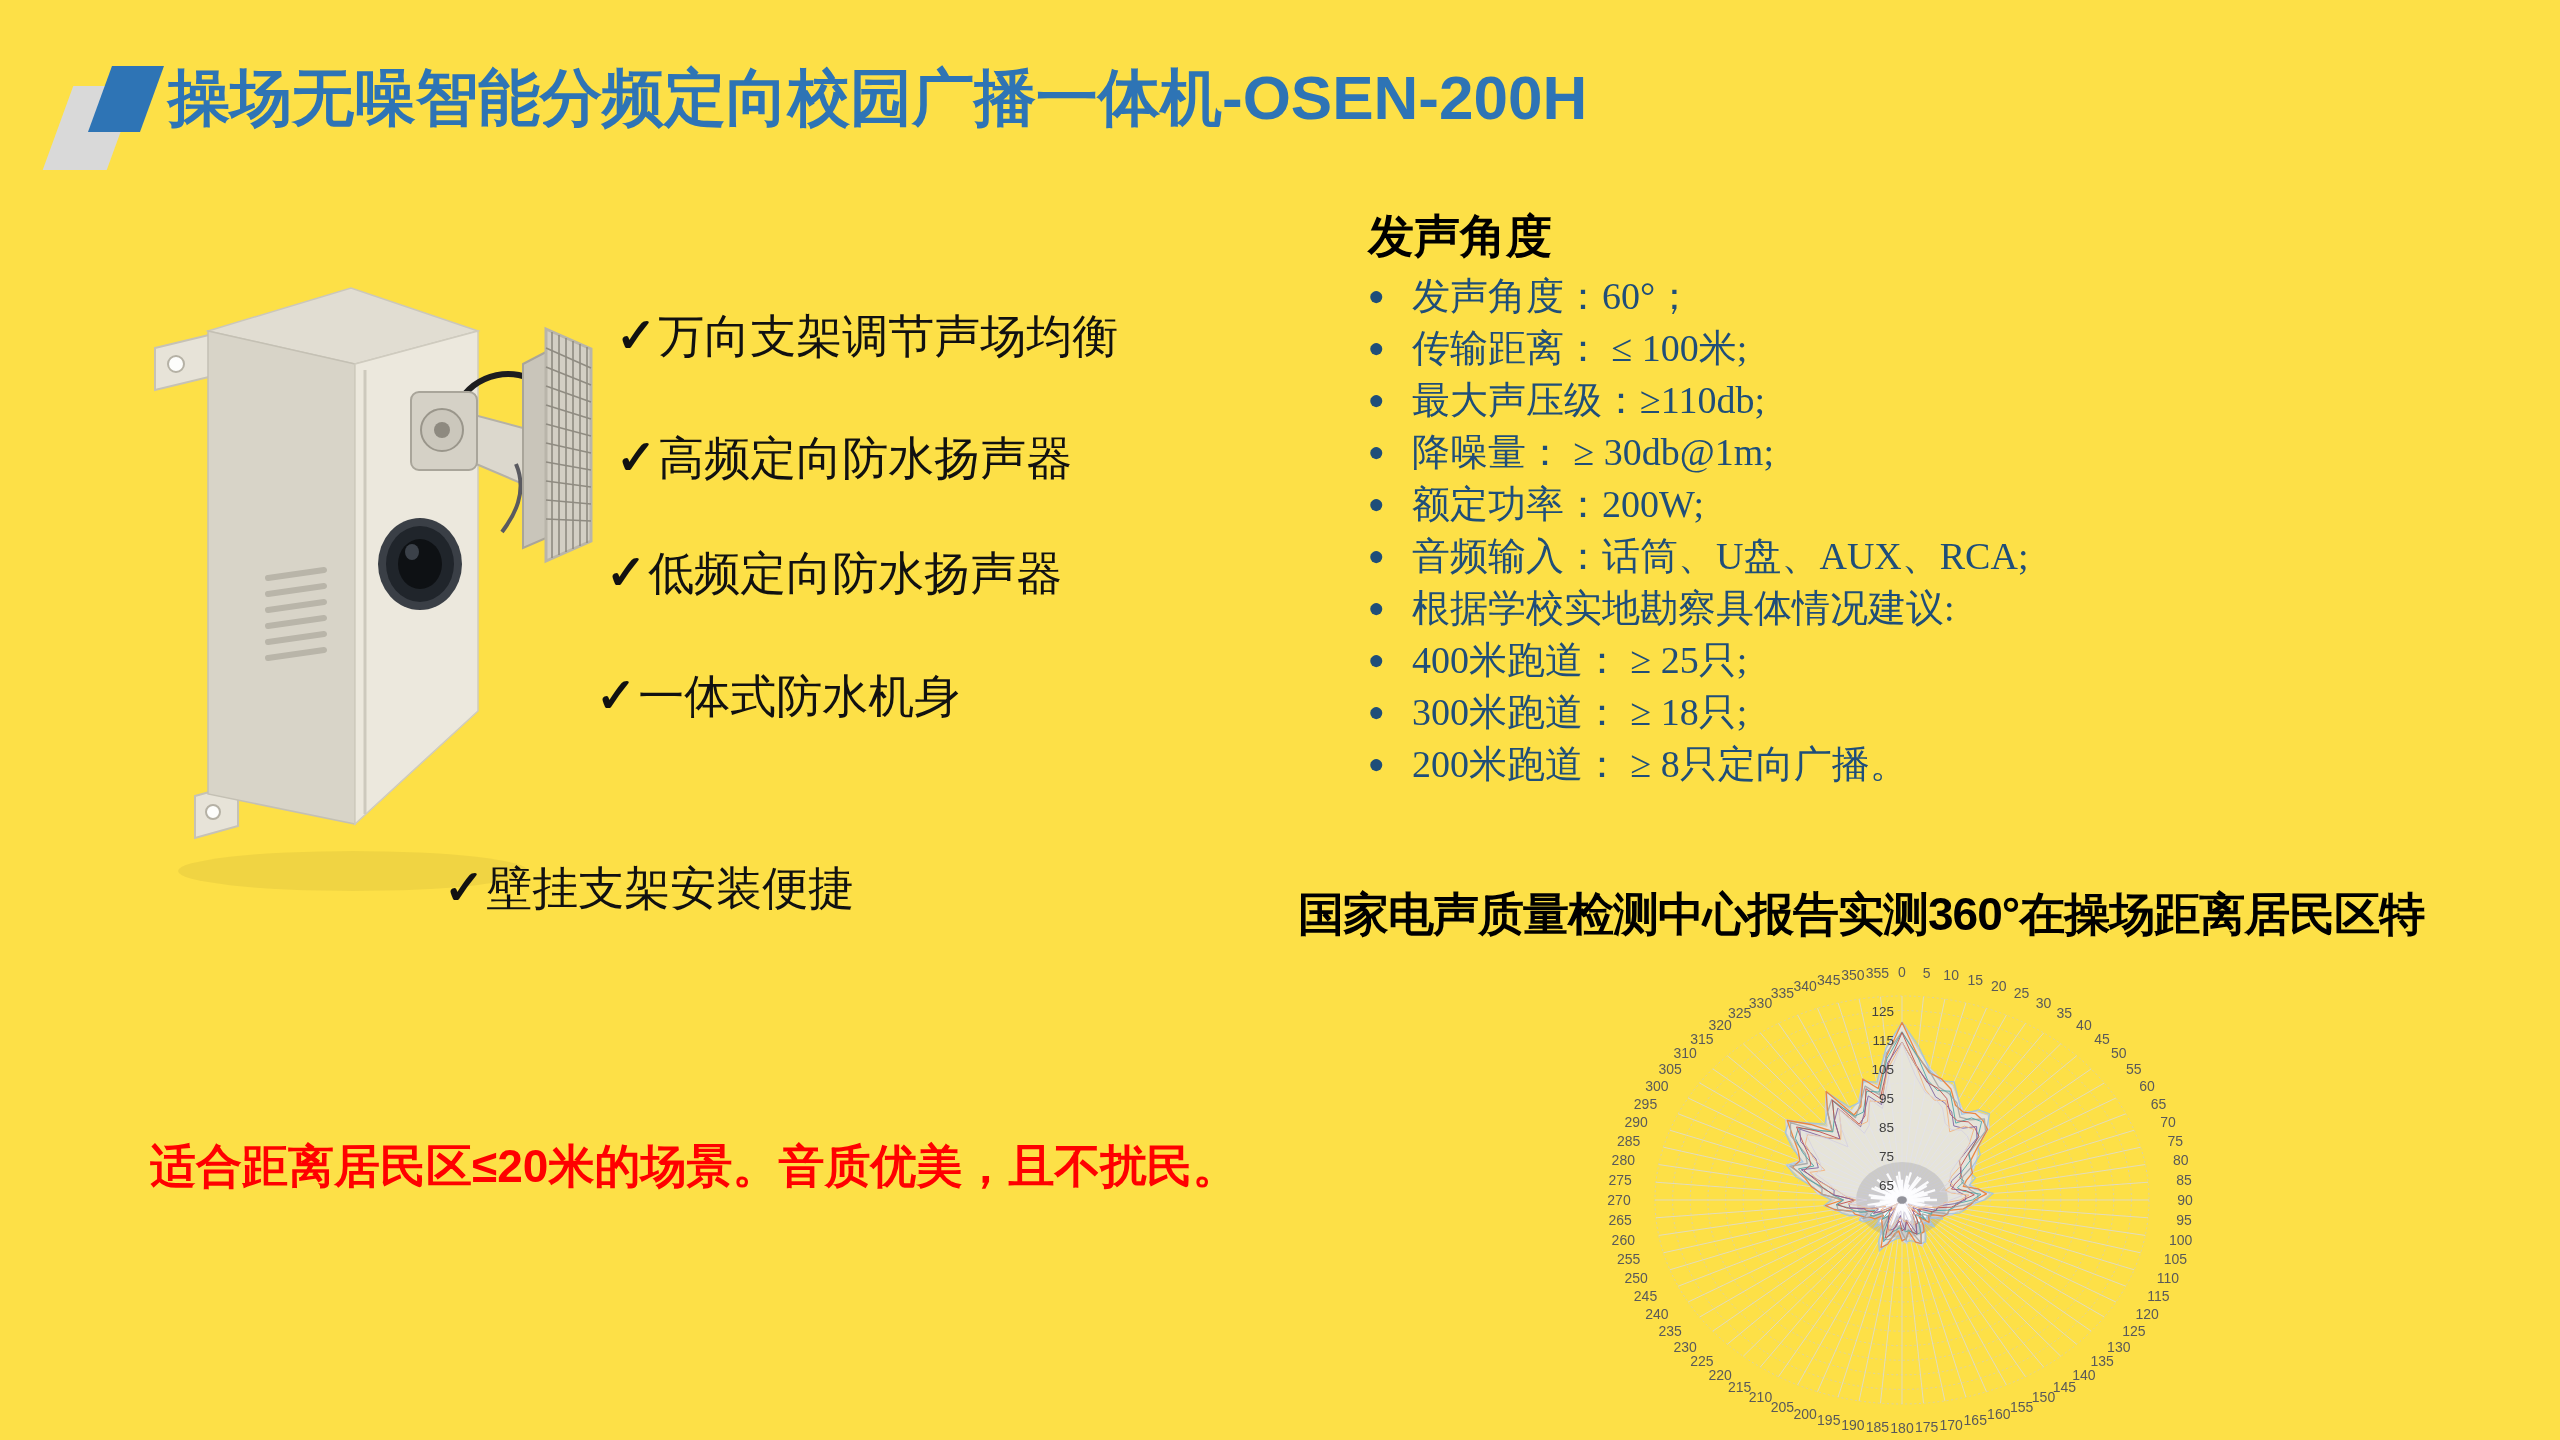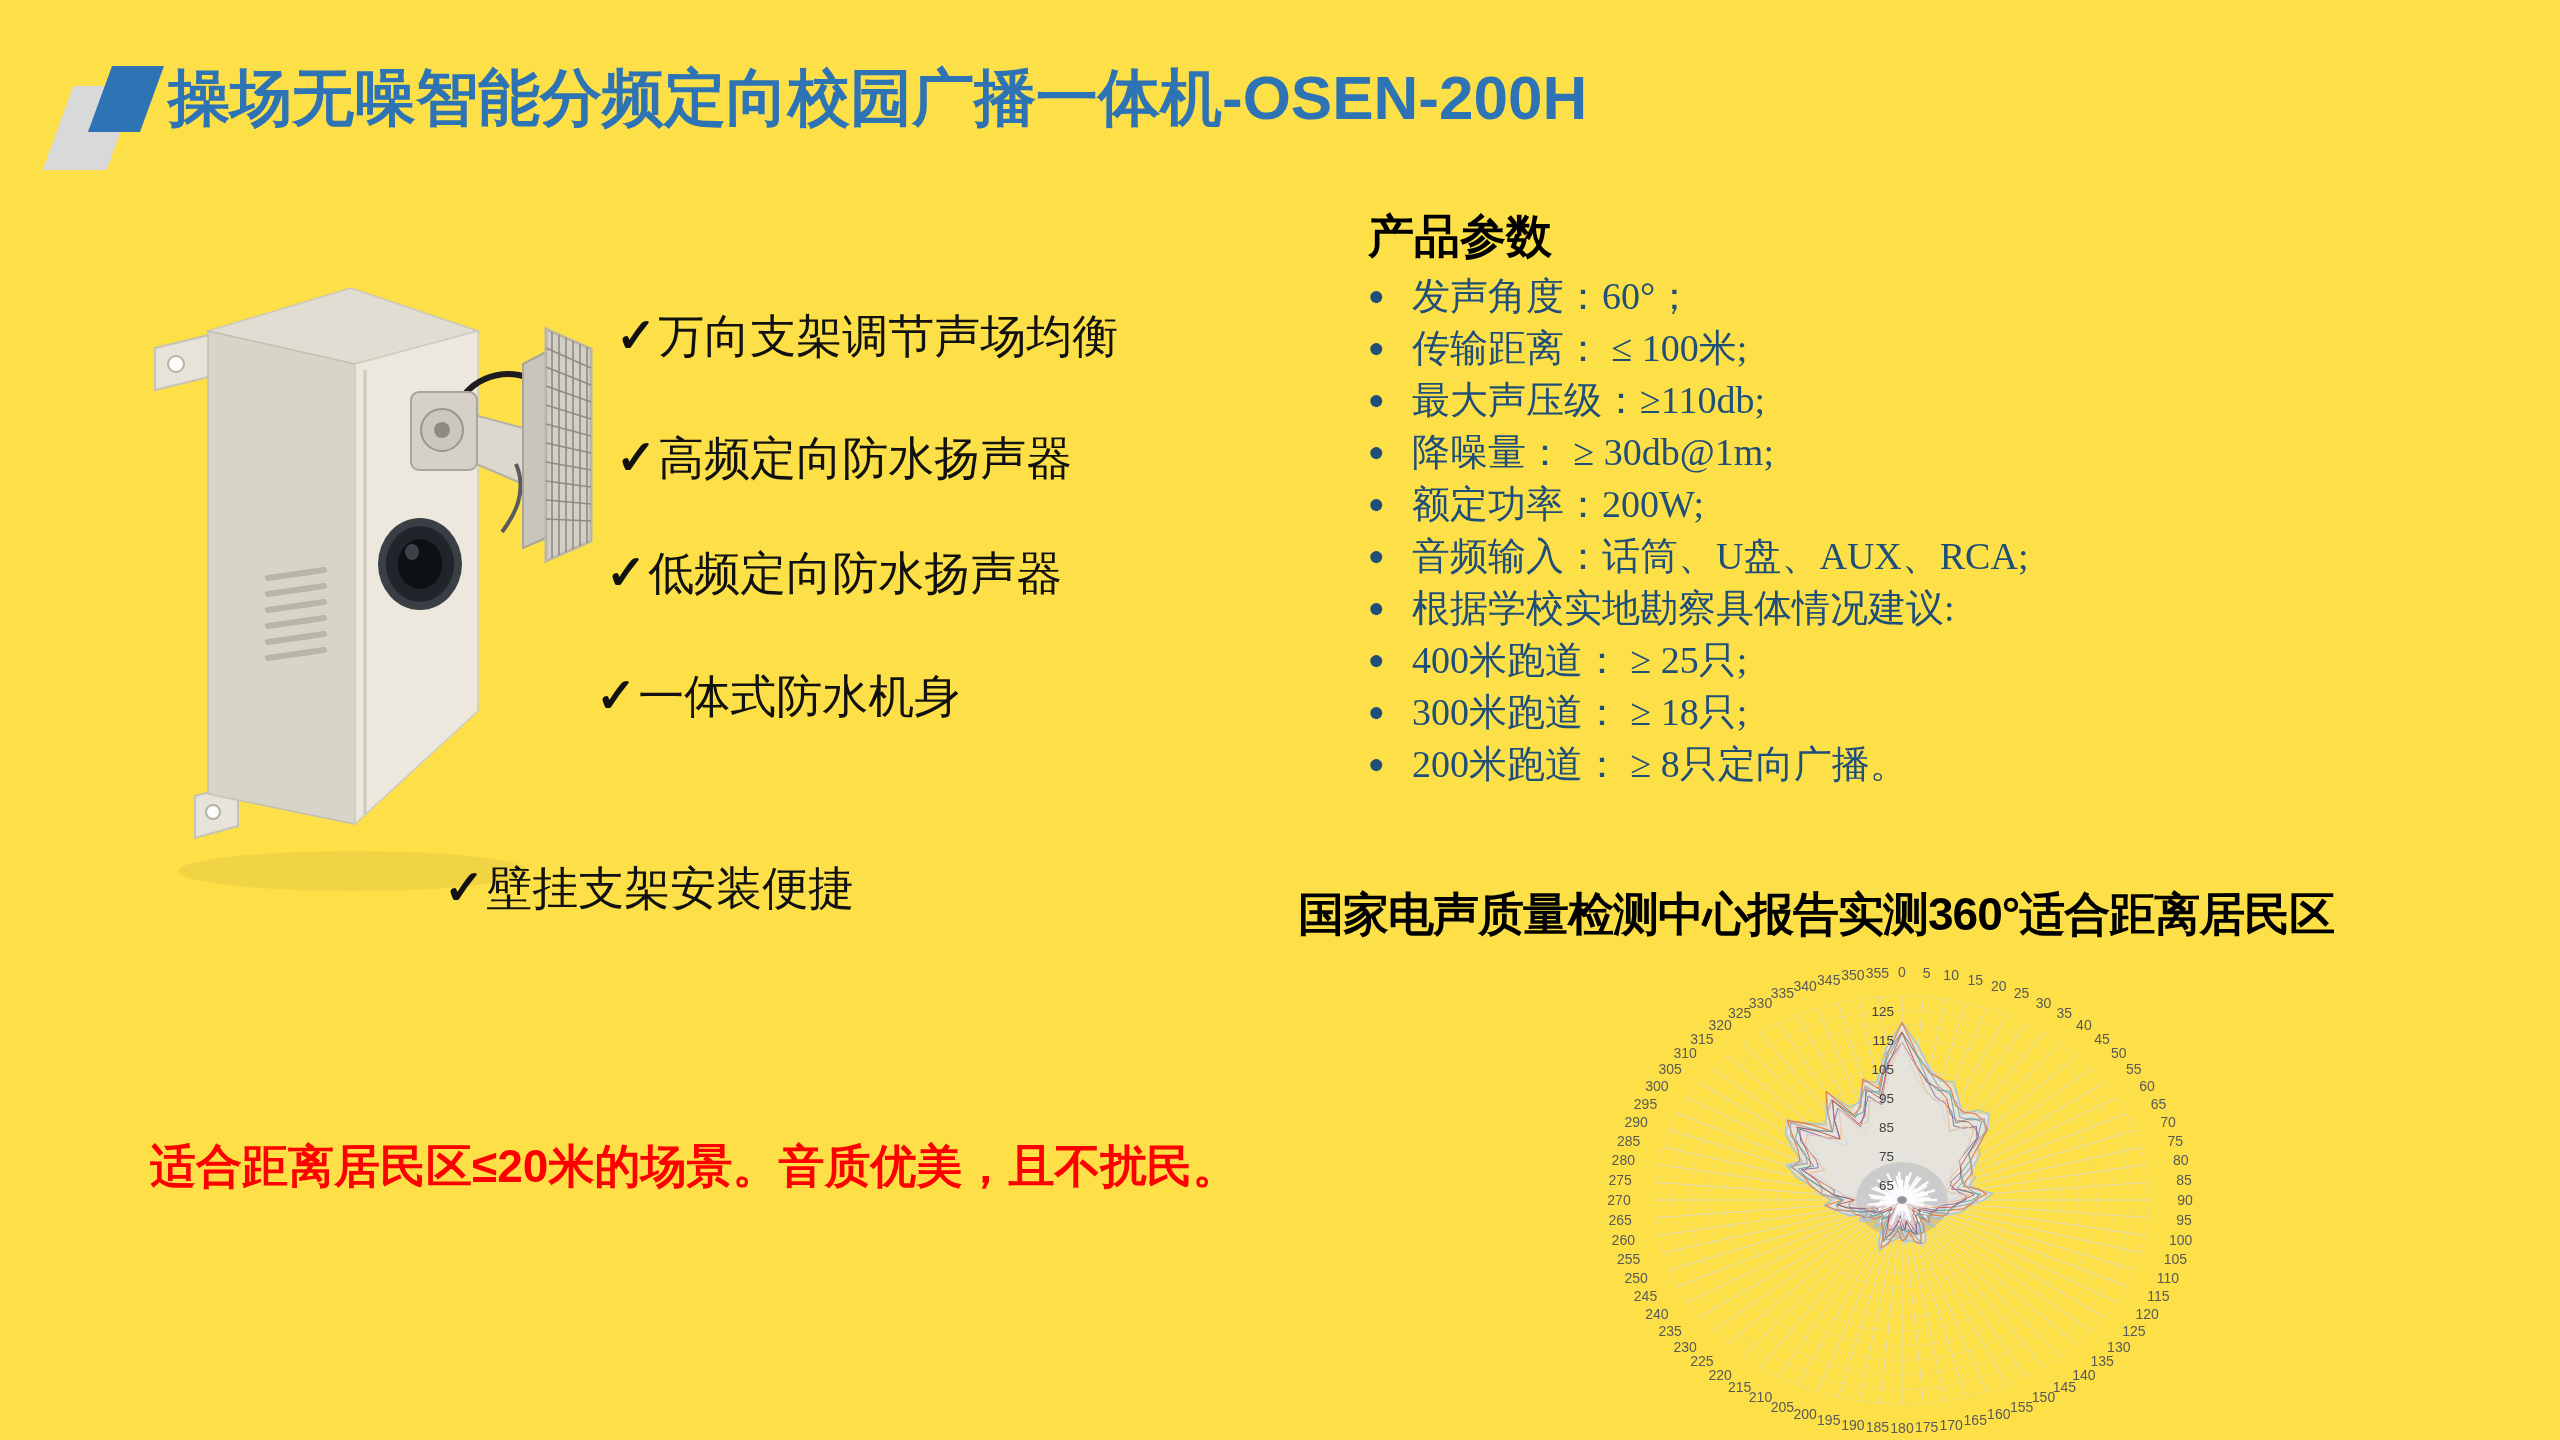--- a/index.html
+++ b/index.html
@@ -119,21 +119,21 @@
   </svg>
 
   <div id="features">
       <div class="feature"><span class="check">✓</span><span>万向支架调节声场均衡</span></div>
       <div class="feature"><span class="check">✓</span><span>高频定向防水扬声器</span></div>
       <div class="feature"><span class="check">✓</span><span>低频定向防水扬声器</span></div>
       <div class="feature"><span class="check">✓</span><span>一体式防水机身</span></div>
       <div class="feature"><span class="check">✓</span><span>壁挂支架安装便捷</span></div>
     </div>
 
-  <div class="params-heading">产品参数</div>
+  <div class="params-heading">发声角度</div>
   <div id="param-list" class="param-list">
       <div class="param-row">
         <span class="param-bullet" style="color: rgb(31, 78, 121);">●</span>
         <span class="param-text" style="color: rgb(31, 78, 121);">发声角度：60°；</span>
       </div>
       <div class="param-row">
         <span class="param-bullet" style="color: rgb(31, 78, 121);">●</span>
         <span class="param-text" style="color: rgb(31, 78, 121);">传输距离： ≤ 100米;</span>
       </div>
       <div class="param-row">
@@ -163,21 +163,21 @@
       <div class="param-row">
         <span class="param-bullet" style="color: rgb(31, 78, 121);">●</span>
         <span class="param-text" style="color: rgb(31, 78, 121);">300米跑道： ≥ 18只;</span>
       </div>
       <div class="param-row">
         <span class="param-bullet" style="color: rgb(31, 78, 121);">●</span>
         <span class="param-text" style="color: rgb(31, 78, 121);">200米跑道： ≥ 8只定向广播。</span>
       </div>
     </div>
 
-  <div class="chart-heading">国家电声质量检测中心报告实测360°适合距离居民区</div>
+  <div class="chart-heading">国家电声质量检测中心报告实测360°在操场距离居民区特</div>
   <div id="chart" class="chart"><svg viewBox="0 0 640 478" width="640" height="478">
         <g>
           <ellipse cx="302" cy="240" rx="17.642857142857142" ry="14.571428571428571" fill="none" stroke="#CCCCCC" stroke-width="0.7" stroke-dasharray="2 2.6"></ellipse>
           <ellipse cx="302" cy="240" rx="35.285714285714285" ry="29.142857142857142" fill="none" stroke="#CCCCCC" stroke-width="0.7" stroke-dasharray="2 2.6"></ellipse>
           <ellipse cx="302" cy="240" rx="52.92857142857142" ry="43.714285714285715" fill="none" stroke="#CCCCCC" stroke-width="0.7" stroke-dasharray="2 2.6"></ellipse>
           <ellipse cx="302" cy="240" rx="70.57142857142857" ry="58.285714285714285" fill="none" stroke="#CCCCCC" stroke-width="0.7" stroke-dasharray="2 2.6"></ellipse>
           <ellipse cx="302" cy="240" rx="88.21428571428572" ry="72.85714285714286" fill="none" stroke="#CCCCCC" stroke-width="0.7" stroke-dasharray="2 2.6"></ellipse>
           <ellipse cx="302" cy="240" rx="105.85714285714285" ry="87.42857142857143" fill="none" stroke="#CCCCCC" stroke-width="0.7" stroke-dasharray="2 2.6"></ellipse>
           <ellipse cx="302" cy="240" rx="123.5" ry="102" fill="none" stroke="#CCCCCC" stroke-width="0.7" stroke-dasharray="2 2.6"></ellipse>
           <ellipse cx="302" cy="240" rx="141.14285714285714" ry="116.57142857142857" fill="none" stroke="#CCCCCC" stroke-width="0.7" stroke-dasharray="2 2.6"></ellipse>

